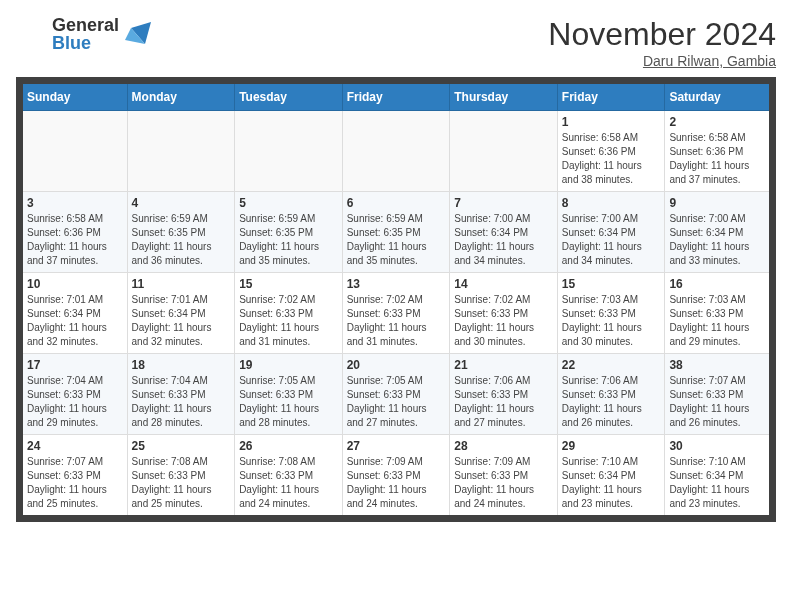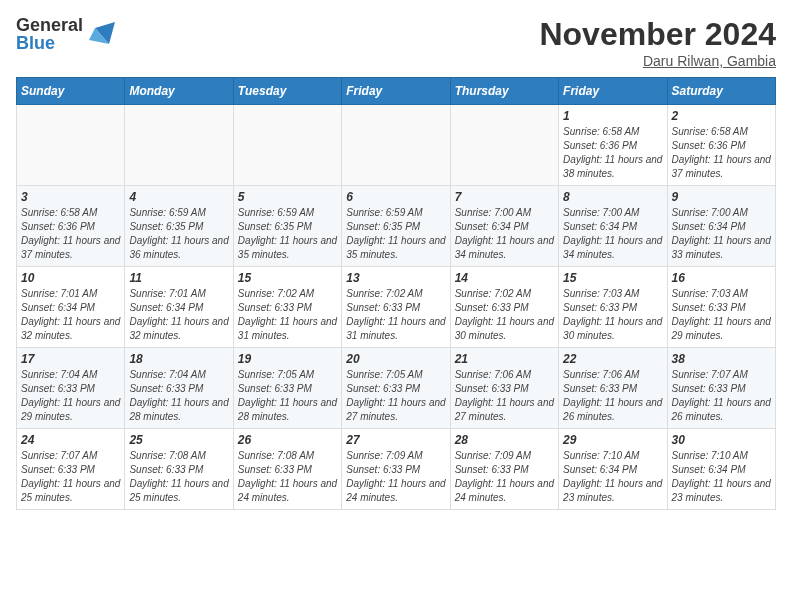--- a/index.html
+++ b/index.html
@@ -13,53 +13,53 @@
     .header {
       display: flex;
       justify-content: space-between;
       align-items: flex-start;
       margin-bottom: 8px;
     }
     .logo {
       display: flex;
       align-items: center;
       gap: 2px;
+      margin-left: 36px;
     }
     .logo-text {
       display: flex;
       flex-direction: column;
       font-size: 18px;
       font-weight: bold;
       line-height: 1;
     }
     .logo-text span:first-child { color: #333; }
     .logo-text span:last-child { color: #2e7dbf; }
     .logo-icon {
       width: 28px;
       height: 28px;
       margin-left: 2px;
     }
     .title-block { text-align: right; }
     .title-block h1 {
       font-size: 32px;
-      font-weight: bold;
+      font-weight: normal;
       color: #333;
     }
     .title-block h2 {
       font-size: 14px;
       font-weight: normal;
       color: #555;
       text-decoration: underline;
     }
     .calendar {
       width: 100%;
       border-collapse: collapse;
-      border: 1px solid #404040;
+      border: 7px solid #404040;
       font-size: 11px;
-      font-style: italic;
     }
     .calendar thead th {
       background: #2e7dbf;
       color: #fff;
       padding: 6px 4px;
       text-align: left;
       font-size: 12px;
       border: 1px solid #2569a1;
     }
     .calendar tbody tr {

